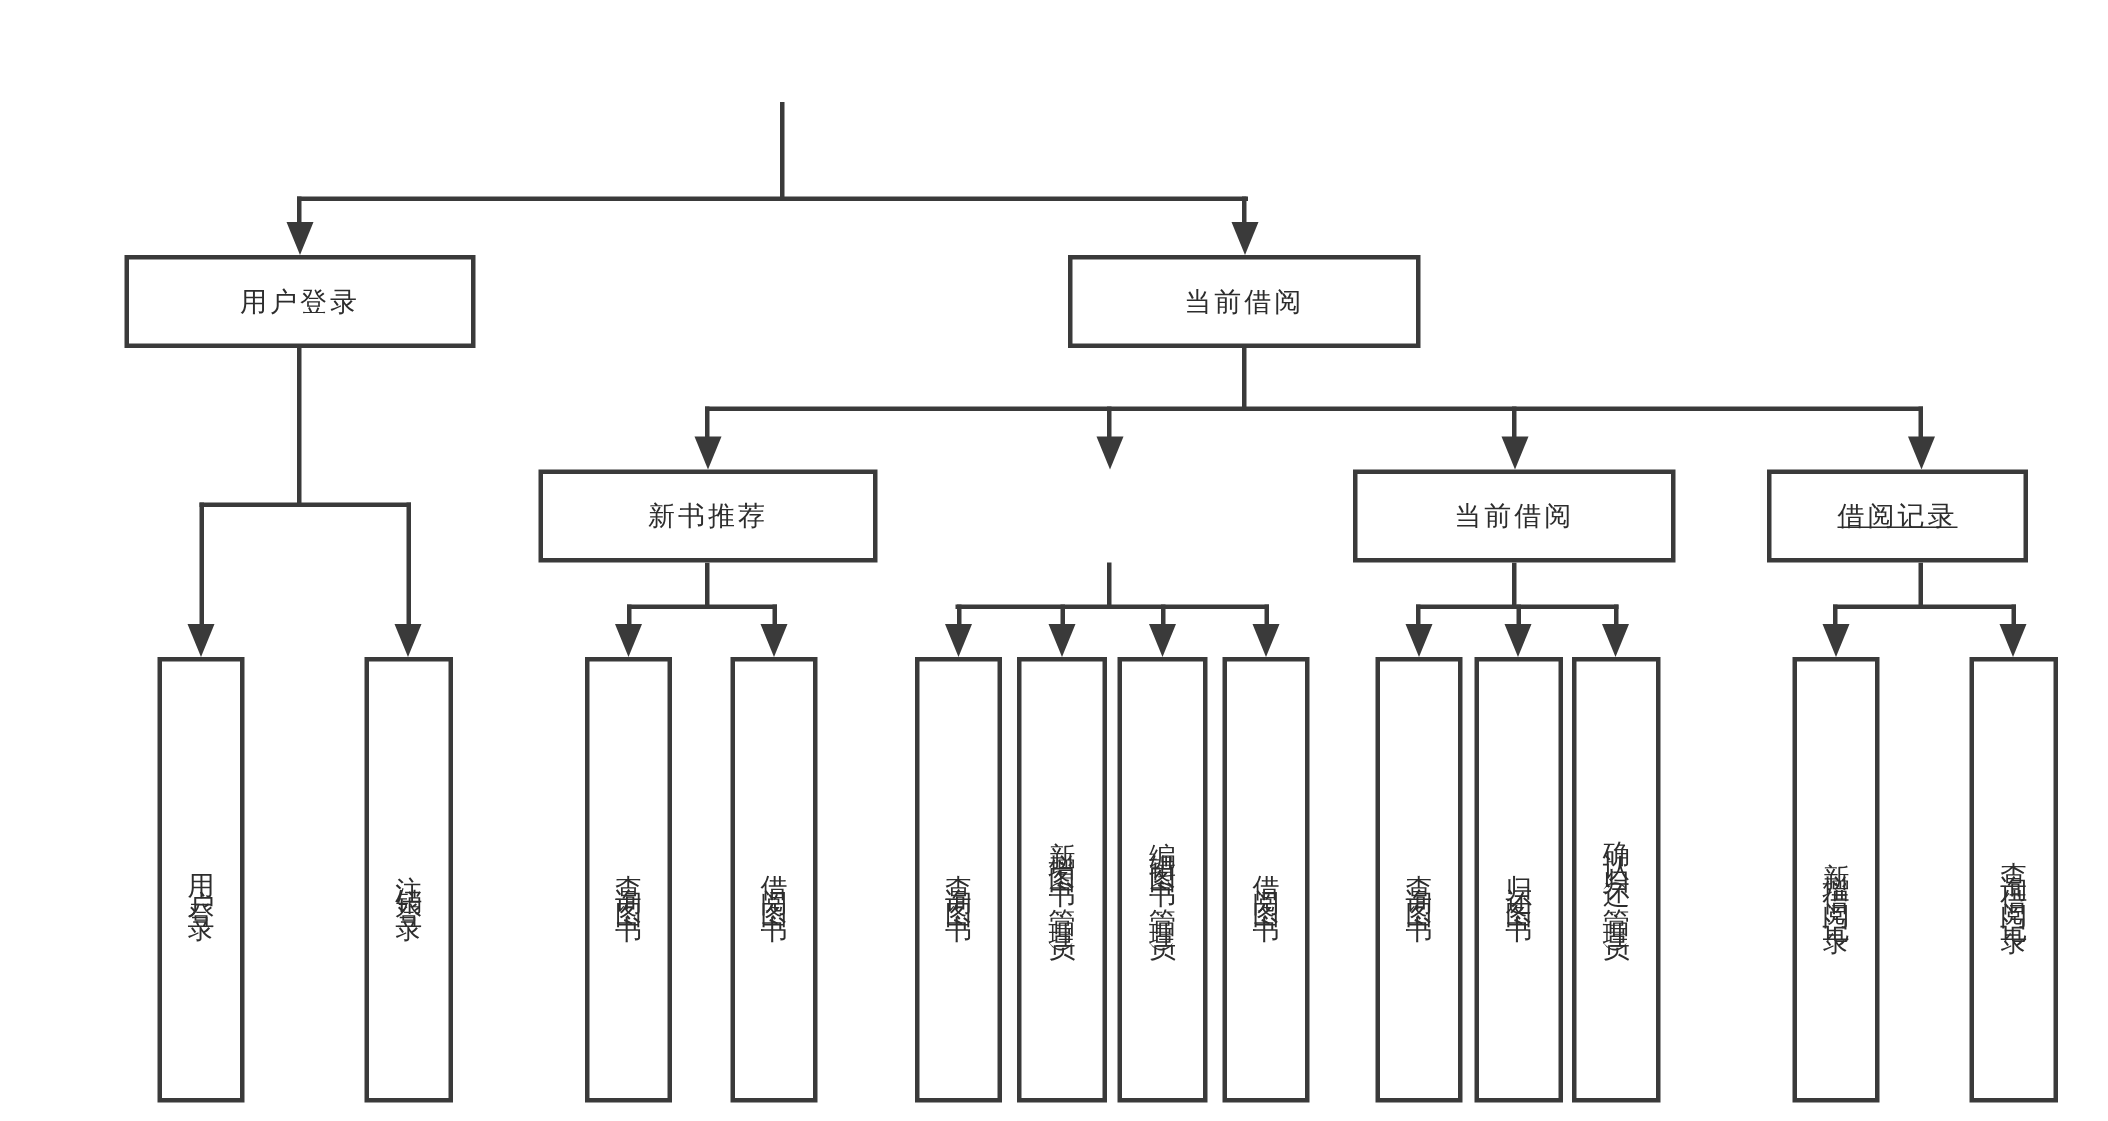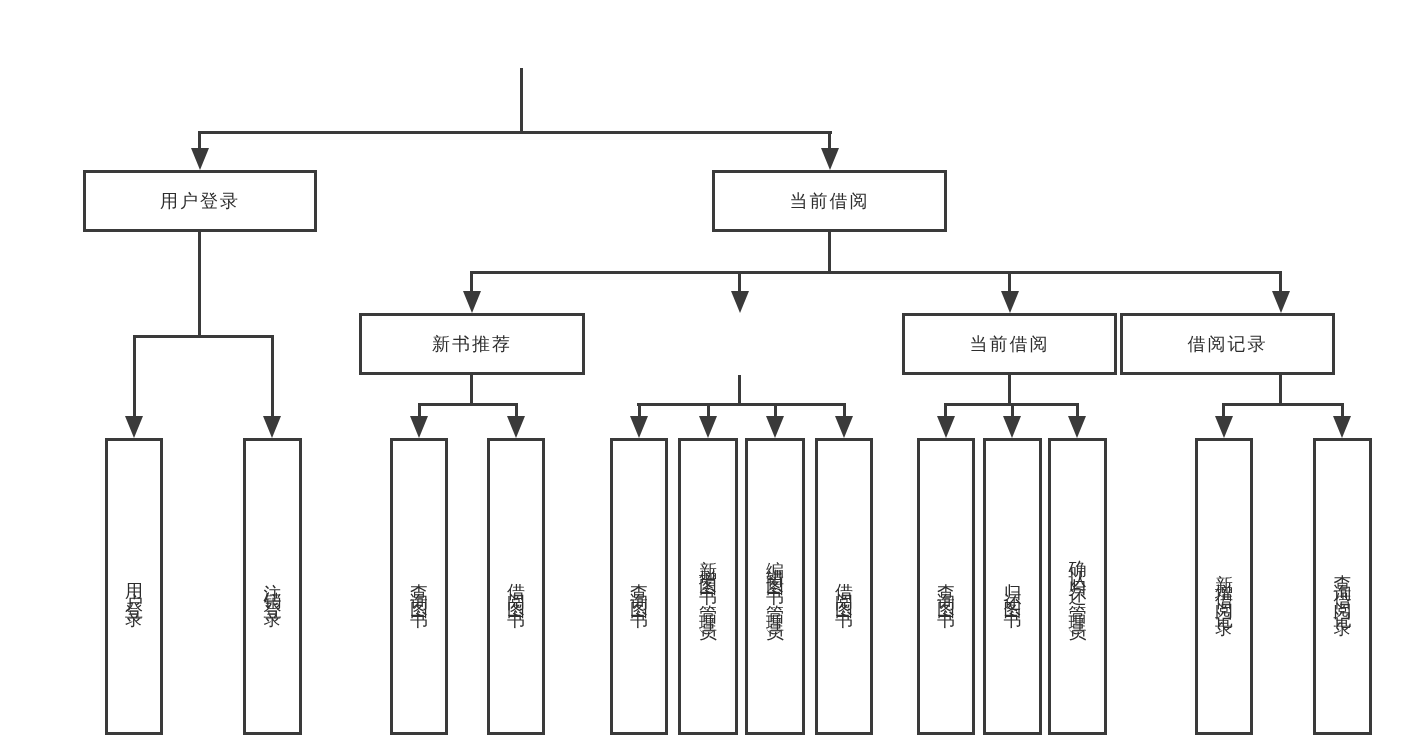--- a/index.html
+++ b/index.html
@@ -88,21 +88,21 @@
   <div class="arrow" style="left:1001px; top:291px;"></div>
   <div class="line" style="left:1279px; top:271px; width:3px; height:22px;"></div>
   <div class="arrow" style="left:1272px; top:291px;"></div>
 
   <div class="node" style="left:359px; top:313px; width:226px; height:62px;">
     <span>新书推荐</span>
   </div>
   <div class="node" style="left:902px; top:313px; width:215px; height:62px;">
     <span>当前借阅</span>
   </div>
-  <div class="node" style="left:1120px; top:313px; width:215px; height:62px;">
+  <div class="node" style="left:1178px; top:313px; width:174px; height:62px;text-decoration:underline;">
     <span>借阅记录</span>
   </div>
 
   <div class="line" style="left:470px; top:375px; width:3px; height:31px;"></div>
   <div class="line" style="left:418px; top:403px; width:100px; height:3px;"></div>
   <div class="line" style="left:418px; top:403px; width:3px; height:15px;"></div>
   <div class="arrow" style="left:410px; top:416px;"></div>
   <div class="line" style="left:515px; top:403px; width:3px; height:15px;"></div>
   <div class="arrow" style="left:507px; top:416px;"></div>
 

